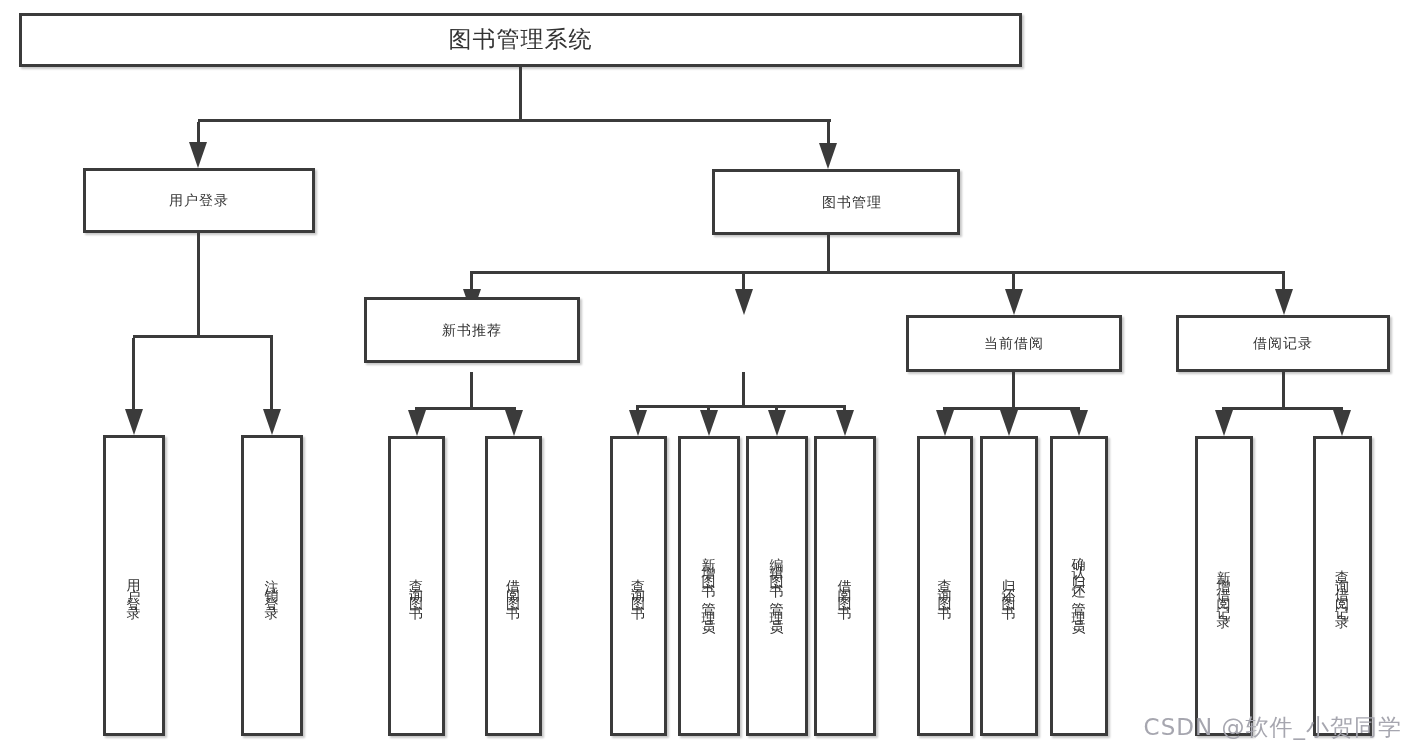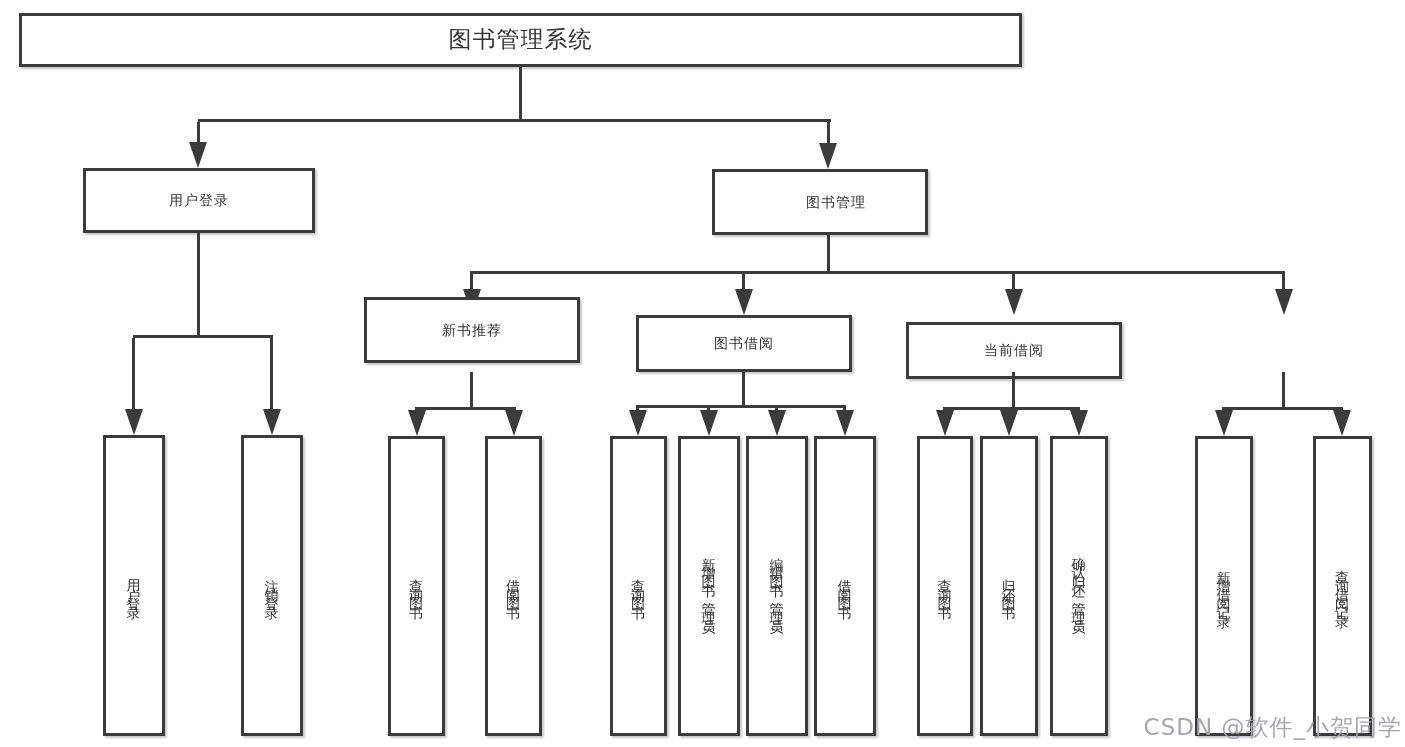--- a/index.html
+++ b/index.html
@@ -46,25 +46,25 @@
     position:absolute;width:0;height:0;
     border-left:9px solid transparent;
     border-right:9px solid transparent;
     border-top:26px solid var(--line);
   }
 
   
   #n-root{left:19px;top:13px;width:1003px;height:54px;}
   #n-root .label{font-size:23px;}
   #n-user-login{left:83px;top:168px;width:232px;height:65px;}
-  #n-book-mgmt{left:712px;top:169px;width:216px;height:66px;padding-left:32px;}
+  #n-book-mgmt{left:712px;top:169px;width:248px;height:66px;padding-left:32px;}
 
   #n-new-book{left:364px;top:297px;width:216px;height:66px;}
   #n-book-borrow{left:636px;top:315px;width:216px;height:57px;}
-  #n-current-borrow{left:906px;top:322px;width:216px;height:57px;}
+  #n-current-borrow{left:906px;top:315px;width:216px;height:57px;}
   #n-borrow-record{left:1176px;top:315px;width:214px;height:57px;}
 
   #n-ul-login{left:103px;top:435px;width:62px;height:301px;}
   #n-ul-logout{left:241px;top:435px;width:62px;height:301px;}
   #n-nb-query{left:388px;top:436px;width:57px;height:300px;}
   #n-nb-borrow{left:485px;top:436px;width:57px;height:300px;}
   #n-bb-query{left:610px;top:436px;width:57px;height:300px;}
   #n-bb-add{left:678px;top:436px;width:62px;height:300px;}
   #n-bb-edit{left:746px;top:436px;width:62px;height:300px;}
   #n-bb-borrow{left:814px;top:436px;width:62px;height:300px;}
@@ -121,25 +121,25 @@
   <div class="v" style="left:742px;top:274px;height:17px;"></div>
   <div class="ah" style="left:735px;top:289px;"></div>
   <div class="v" style="left:1012px;top:274px;height:17px;"></div>
   <div class="ah" style="left:1005px;top:289px;"></div>
   <div class="v" style="left:1282px;top:274px;height:17px;"></div>
   <div class="ah" style="left:1275px;top:289px;"></div>
 
   <div class="box" id="n-new-book">
     <span class="label">新书推荐</span>
   </div>
-  <div class="box" id="n-book-borrow">
-    <span class="label">图书借阅</span>
-  </div>
   <div class="box" id="n-current-borrow">
     <span class="label">当前借阅</span>
+  </div>
+  <div class="box" id="n-borrow-record">
+    <span class="label">借阅记录</span>
   </div>
 
   <div class="v" style="left:470px;top:372px;height:38px;"></div>
   <div class="h" style="left:416px;top:407px;width:100px;"></div>
   <div class="v" style="left:415px;top:407px;height:5px;"></div>
   <div class="ah" style="left:408px;top:410px;"></div>
   <div class="v" style="left:512px;top:407px;height:5px;"></div>
   <div class="ah" style="left:505px;top:410px;"></div>
 
   <div class="v" style="left:742px;top:372px;height:36px;"></div>

